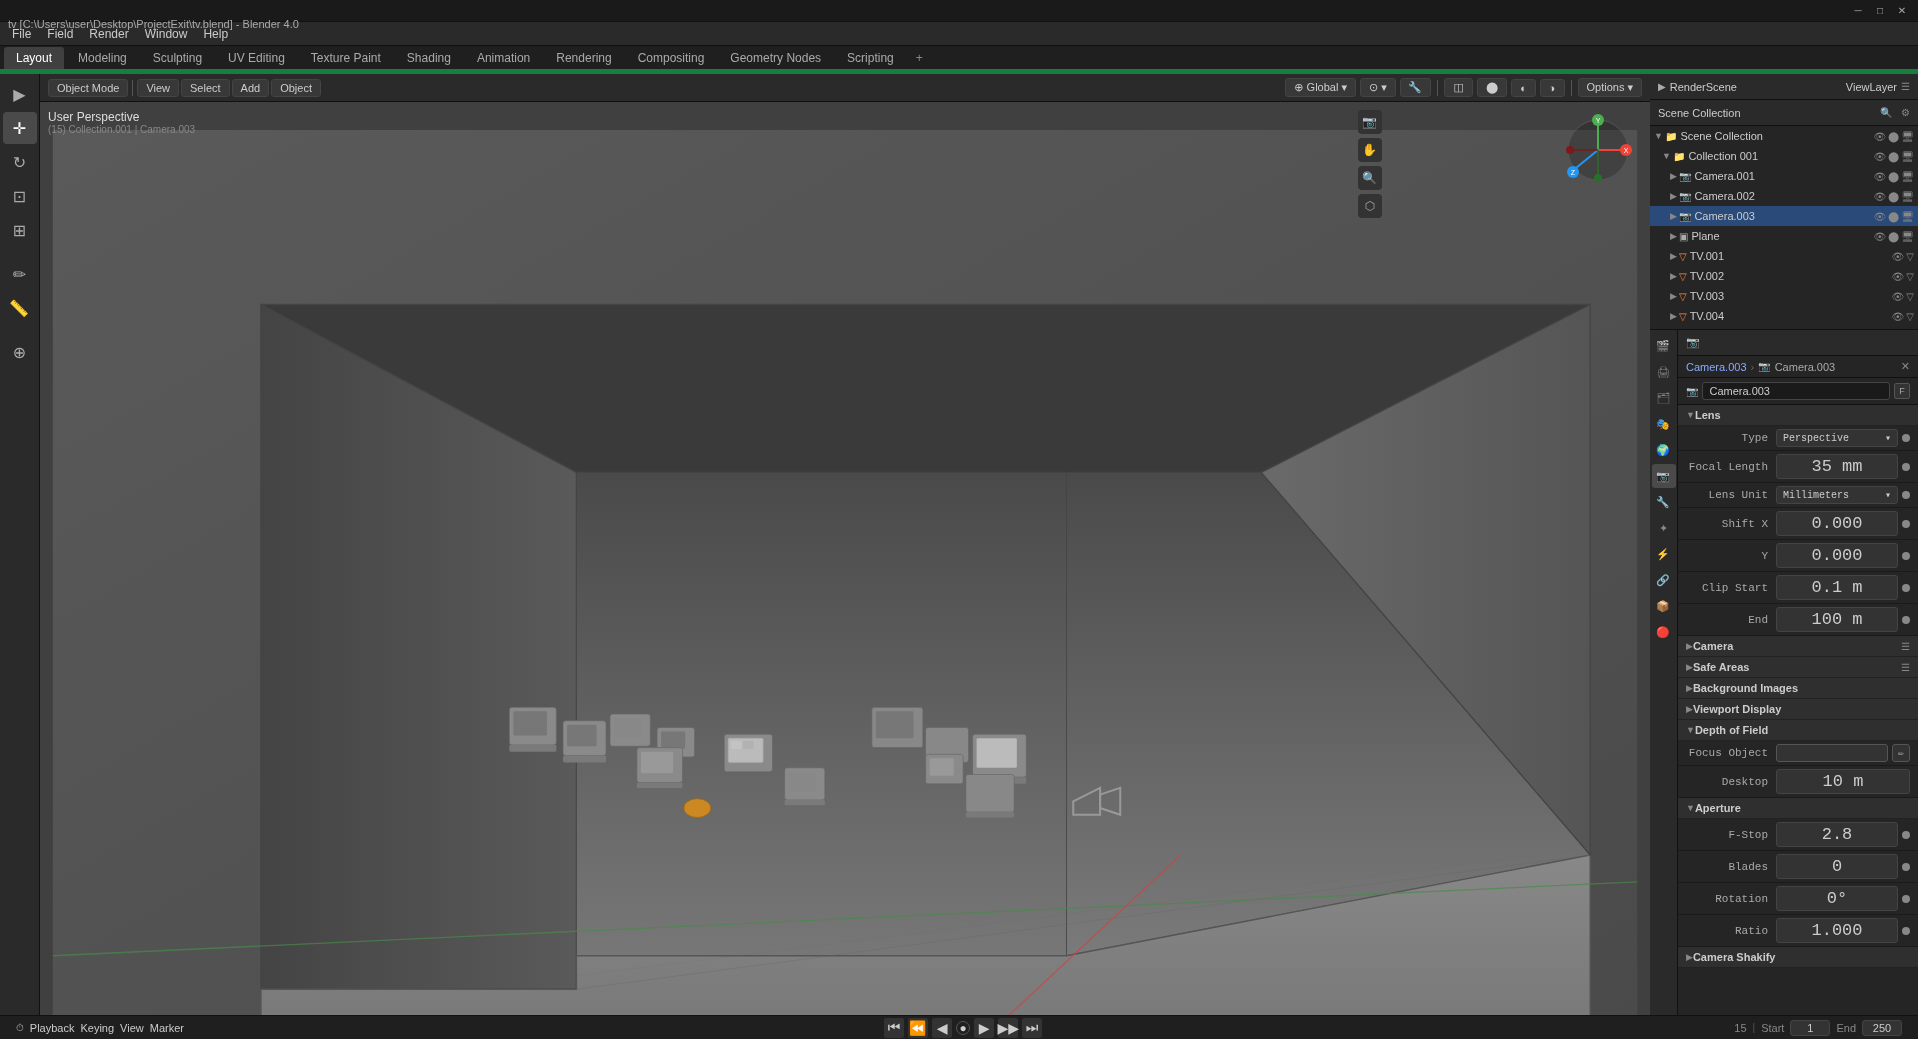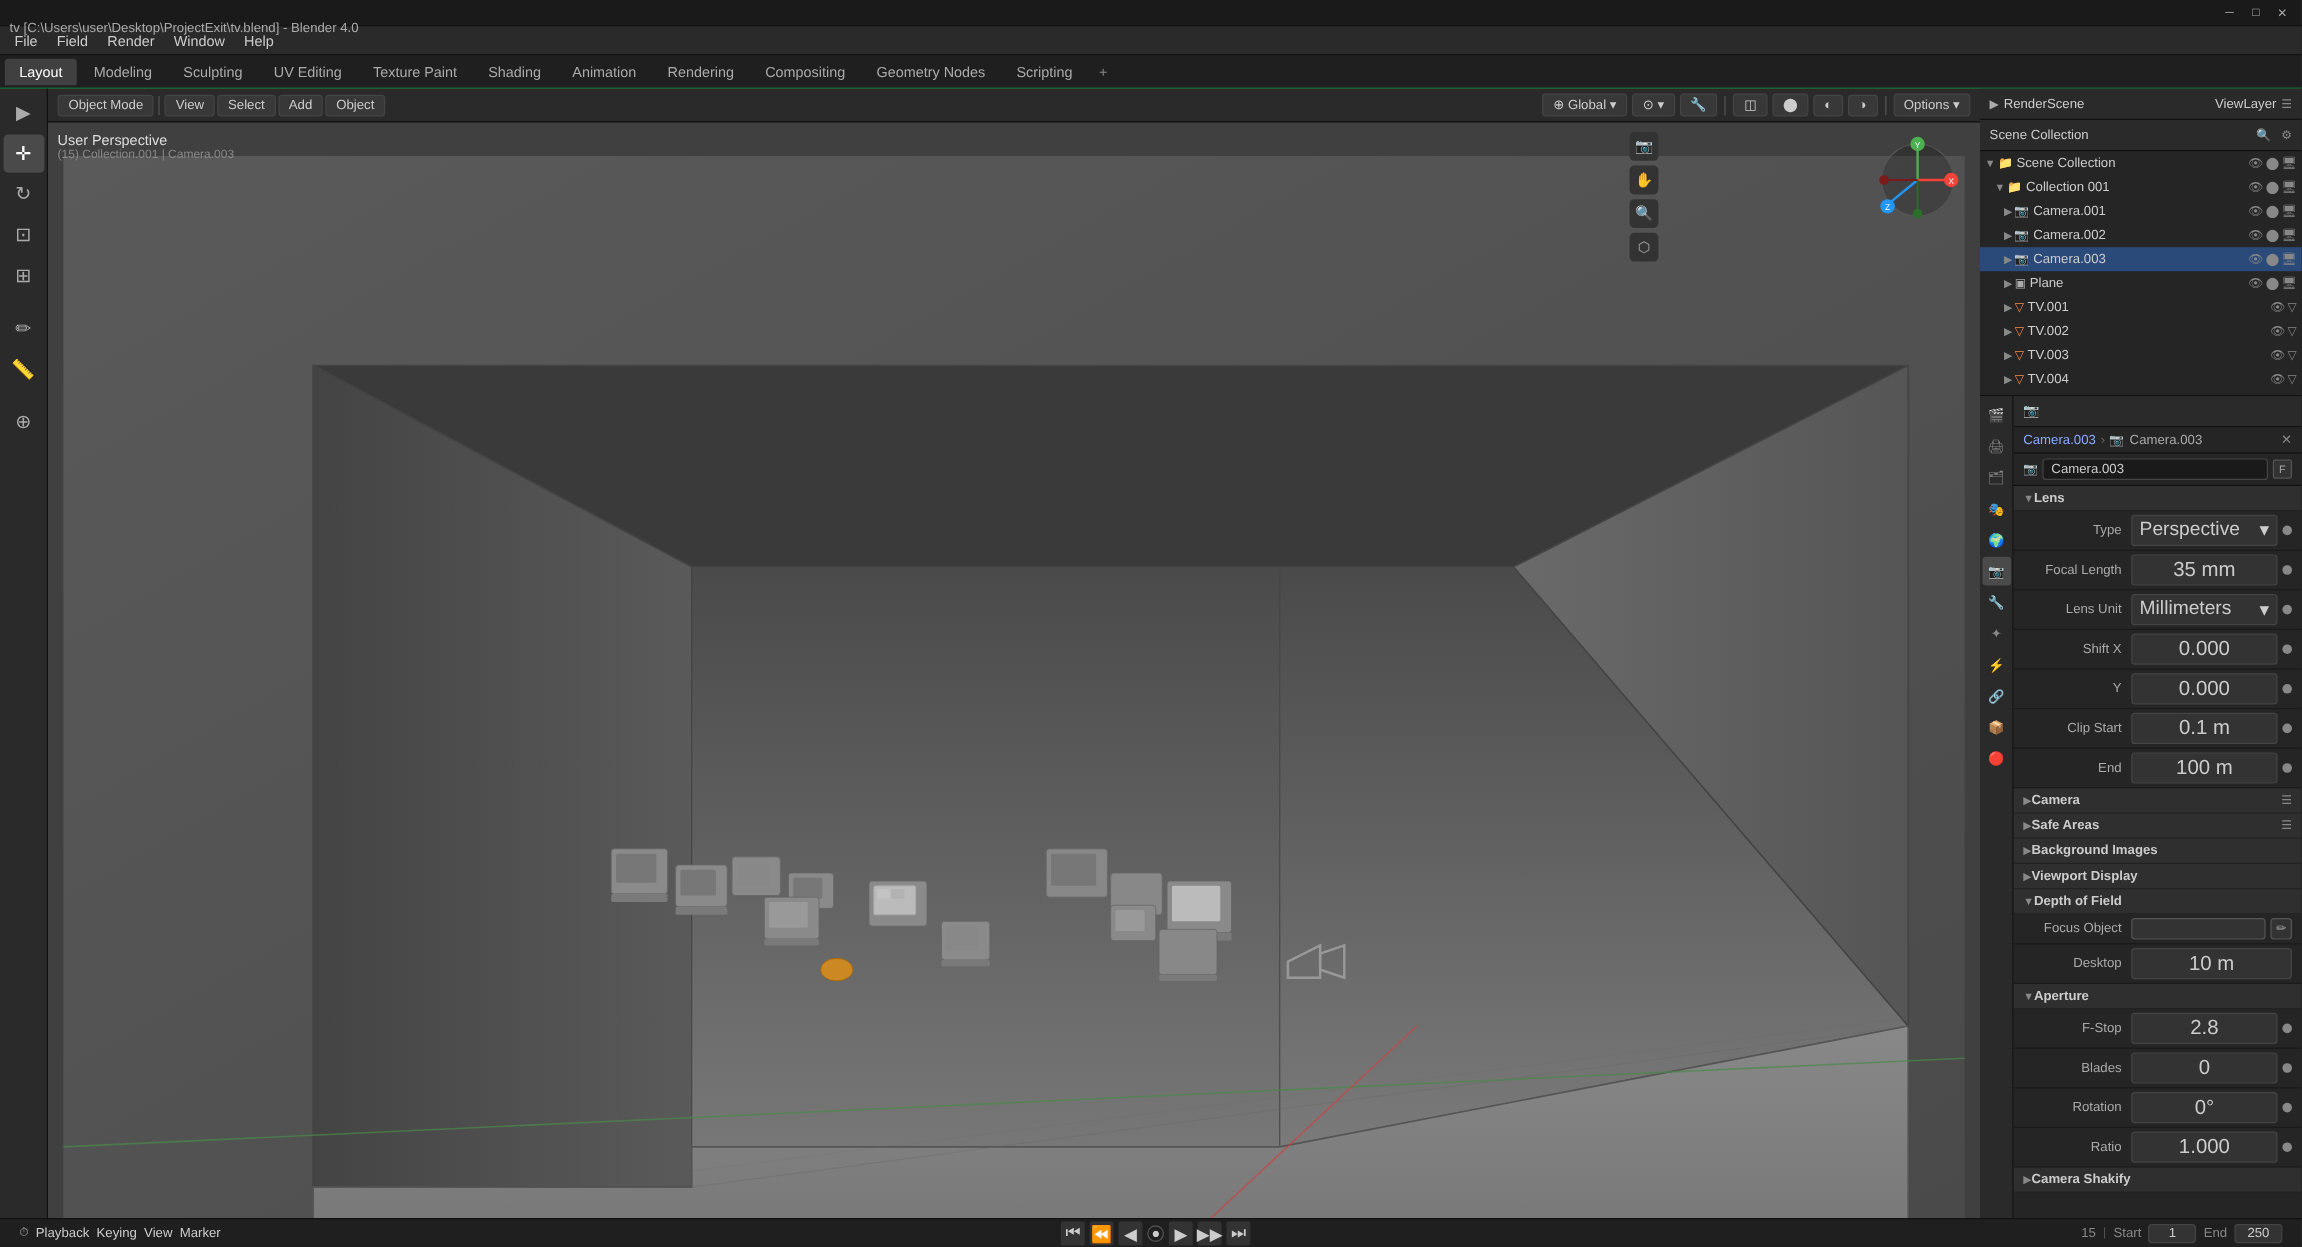--- a/index.html
+++ b/index.html
@@ -9,21 +9,21 @@
     #titlebar { background: #1a1a1a; height: 22px; display: flex; align-items: center; padding: 0 8px; justify-content: space-between; border-bottom: 1px solid #111; }
     #titlebar .title { font-size: 11px; color: #aaa; margin-top: 27px; }
     #titlebar .window-controls { display: flex; gap: 6px; }
     #titlebar .win-btn { width: 16px; height: 16px; display: flex; align-items: center; justify-content: center; font-size: 10px; color: #aaa; cursor: pointer; }
 
     
     #menubar { background: #2a2a2a; height: 24px; display: flex; align-items: center; padding: 0 4px; border-bottom: 1px solid #111; }
     #menubar .menu-item { padding: 2px 8px; font-size: 12px; color: #ccc; cursor: pointer; border-radius: 3px; }
 
     
-    #workspace-tabs { background: #1f1f1f; height: 28px; display: flex; align-items: center; padding: 0 4px; border-bottom: 1px solid #15803d; }
+    #workspace-tabs { background: #1f1f1f; height: 28px; display: flex; align-items: center; padding: 0 4px; border-bottom: 5px solid #15803d; }
     #workspace-tabs .tab { padding: 4px 12px; font-size: 12px; color: #aaa; cursor: pointer; border-radius: 3px 3px 0 0; margin-right: 2px; }
     #workspace-tabs .tab.active { background: #404040; color: #fff; }
     #workspace-tabs .tab-add { padding: 4px 8px; color: #888; cursor: pointer; }
 
     
     #main-layout { display: flex; height: calc(1039px - 22px - 24px - 28px - 24px); }
 
     
     #left-toolbar { width: 40px; background: #2a2a2a; display: flex; flex-direction: column; align-items: center; padding: 4px 0; gap: 2px; border-right: 1px solid #111; }
     .tool-btn { width: 34px; height: 32px; display: flex; align-items: center; justify-content: center; border-radius: 4px; cursor: pointer; color: #aaa; font-size: 16px; }
@@ -61,24 +61,24 @@
     .prop-header { background: #2a2a2a; height: 26px; display: flex; align-items: center; padding: 0 8px; border-bottom: 1px solid #111; font-size: 11px; }
     .prop-breadcrumb { display: flex; align-items: center; gap: 4px; color: #aaa; font-size: 11px; padding: 4px 8px; border-bottom: 1px solid #111; }
     .prop-name-row { display: flex; align-items: center; padding: 4px 8px; border-bottom: 1px solid #111; }
     .prop-name-field { background: #1a1a1a; border: 1px solid #444; border-radius: 3px; color: #ccc; font-size: 11px; padding: 2px 6px; flex: 1; }
 
     .section-header { display: flex; align-items: center; padding: 4px 8px; background: #2f2f2f; cursor: pointer; border-bottom: 1px solid #222; }
     .section-header .section-title { font-size: 11px; color: #ccc; font-weight: bold; flex: 1; }
     .section-header .section-arrow { font-size: 9px; color: #888; }
     .section-header .section-extras { display: flex; gap: 4px; }
 
-    .prop-row { display: flex; align-items: center; padding: 3px 8px; border-bottom: 1px solid #1a1a1a; min-height: 22px; }
+    .prop-row { display: flex; align-items: center; padding: 3px 8px; border-bottom: 1px solid #1a1a1a; min-height: 22px; font-family: Liberation Mono, monospace; }
     .prop-label { color: #aaa; font-size: 11px; flex: 0 0 90px; text-align: right; padding-right: 8px; }
     .prop-value { flex: 1; }
-    .prop-field { background: #333; border: 1px solid #444; border-radius: 3px; color: #ccc; font-size: 16px; padding: 2px 6px; width: 100%; cursor: pointer; display: flex; align-items: center; justify-content: space-between; }
+    .prop-field { background: #333; border: 1px solid #444; border-radius: 3px; color: #ccc; font-size: 10px; padding: 2px 6px; width: 100%; cursor: pointer; display: flex; align-items: center; justify-content: space-between; }
     .prop-field-num { background: #333; border: 1px solid #444; border-radius: 3px; color: #ccc; font-size: 17px; padding: 2px 6px; width: 100%; text-align: center; }
     .prop-dot { width: 8px; height: 8px; border-radius: 50%; background: #888; margin-left: 4px; cursor: pointer; }
 
     
     #timeline { height: 24px; background: #1f1f1f; border-top: 1px solid #111; display: flex; align-items: center; padding: 0 8px; }
 
     .room-scene { width: 100%; height: 100%; position: relative; overflow: hidden; }
 
     
     .scene-svg { width: 100%; height: 100%; }

